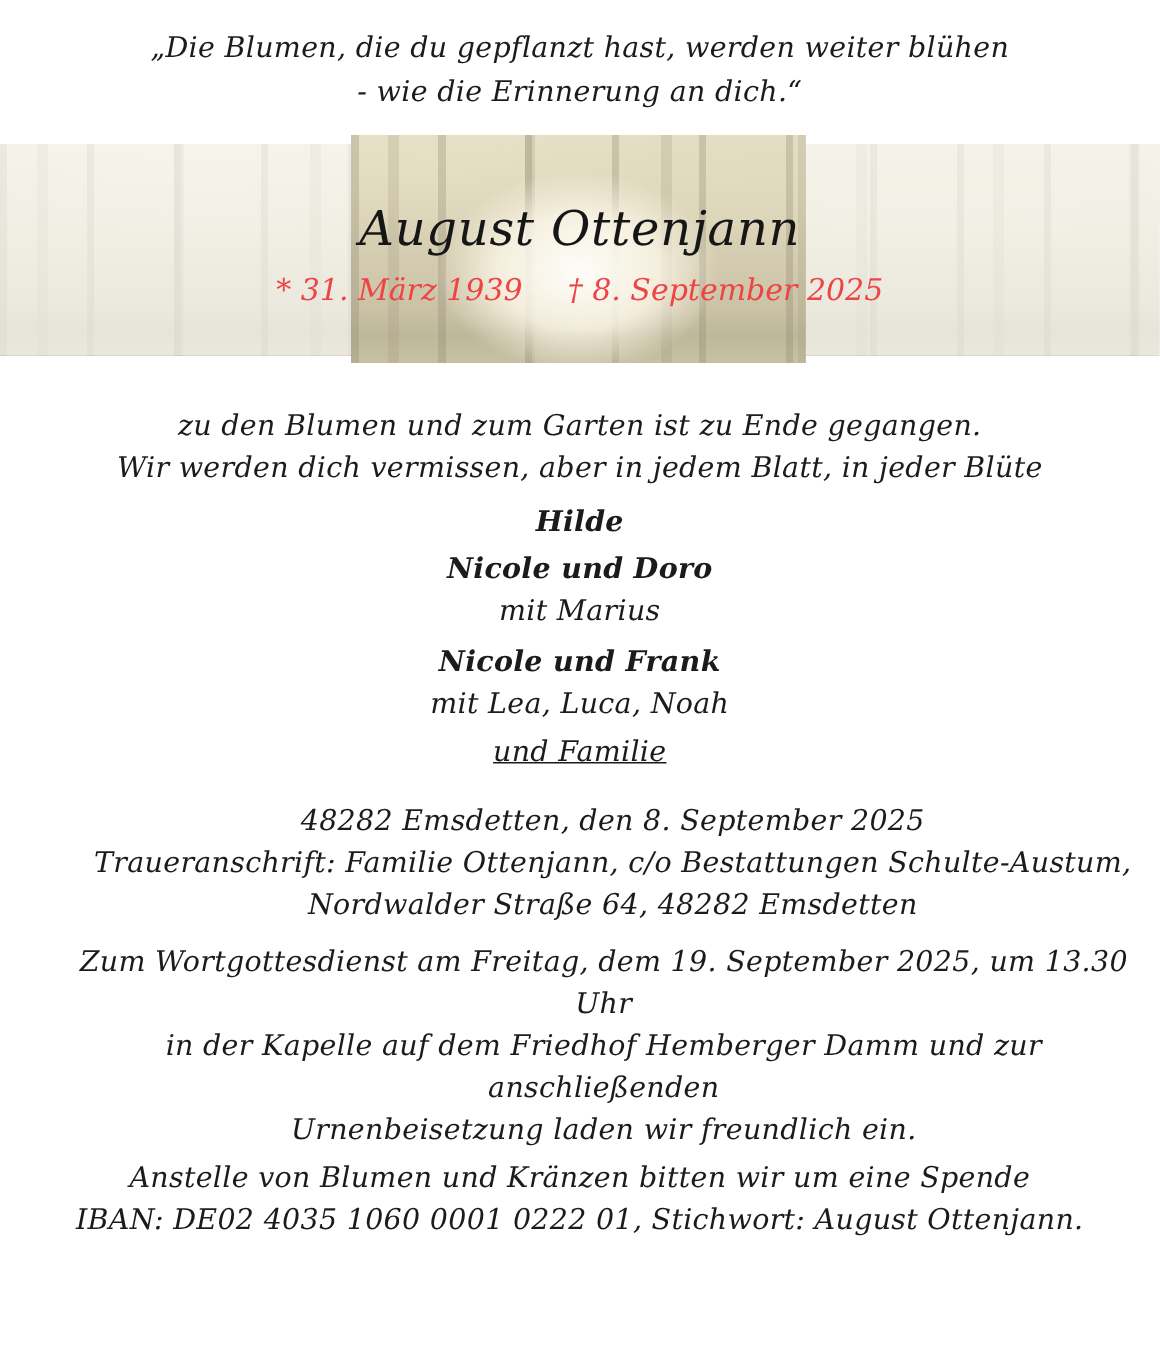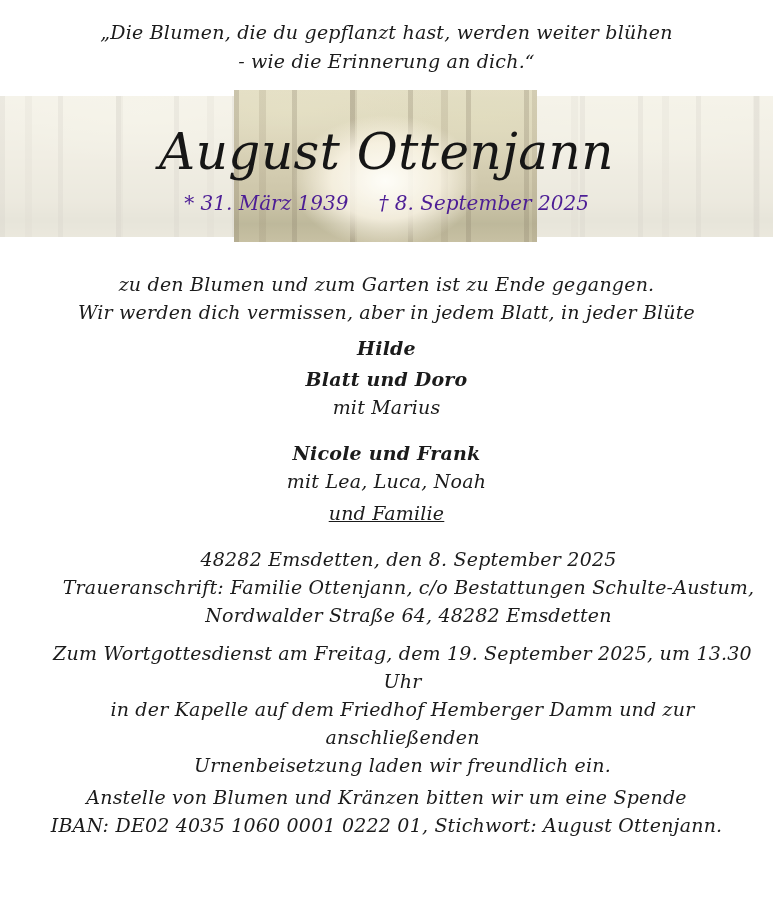--- a/index.html
+++ b/index.html
@@ -54,40 +54,40 @@
   .banner-center::after {
     content:""; position:absolute; inset:0;
     background:rgba(255,255,255,0.30);
   }
   .banner-content {
     position:relative; z-index:2; height:100%;
     display:flex; flex-direction:column; align-items:center; justify-content:center;
     padding-top:4px;
   }
   .deceased-name {
-    font-size:50px;
+    font-size:32px;
     line-height:1.1;
     color:#161616;
     letter-spacing:0.5px;
   }
   .life-dates {
     margin-top:11px;
     font-size:20px;
-    color:#4c1d95;
+    color:#ef4444;
     display:flex;
     gap:30px;
   }
 
   
   .block { font-size:19px; line-height:28px; letter-spacing:0.2px; }
   .tribute  { margin-top:28px; }
   .family   { margin-top:8px; }
   .family .fam-name { font-weight:bold; }
   .gap7 { margin-top:3px; }
-  .gap6 { margin-top:18px;font-style:italic; }
+  .gap6 { margin-top:6px;font-style:italic; }
   .gap4 { margin-top:4px;text-decoration:underline; }
   .address  { margin-top:18px;padding-left:44px; }
   .service  { margin-top:10px;padding-left:32px; }
   .donation { margin-top:4px; }
 </style>
 </head>
 <body>
 
 <div class="page">
 
@@ -108,21 +108,21 @@
     </div>
   </div>
 
   <div class="block tribute centered">
     <div>zu den Blumen und zum Garten ist zu Ende gegangen.</div>
     <div>Wir werden dich vermissen, aber in jedem Blatt, in jeder Blüte</div>
   </div>
 
   <div class="block family centered">
     <div class="fam-name gap7">Hilde</div>
-    <div class="fam-name gap7">Blatt und Doro</div>
+    <div class="fam-name gap7">Nicole und Doro</div>
     <div>mit Marius</div>
     <div class="fam-name gap6">Nicole und Frank</div>
     <div>mit Lea, Luca, Noah</div>
     <div class="gap4">und Familie</div>
   </div>
 
   <div class="block address centered">
     <div>48282 Emsdetten, den 8. September 2025</div>
     <div>Traueranschrift: Familie Ottenjann, c/o Bestattungen Schulte-Austum,</div>
     <div>Nordwalder Straße 64, 48282 Emsdetten</div>

